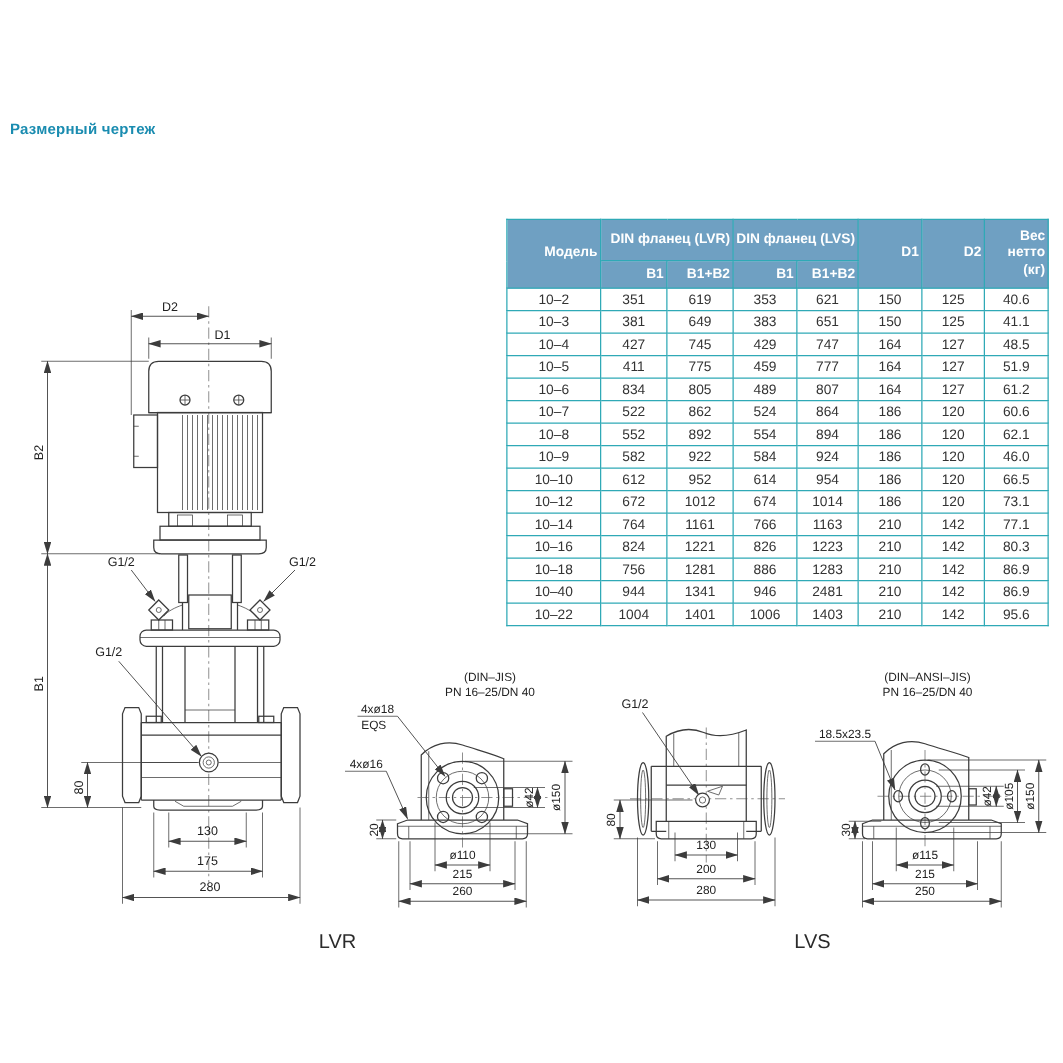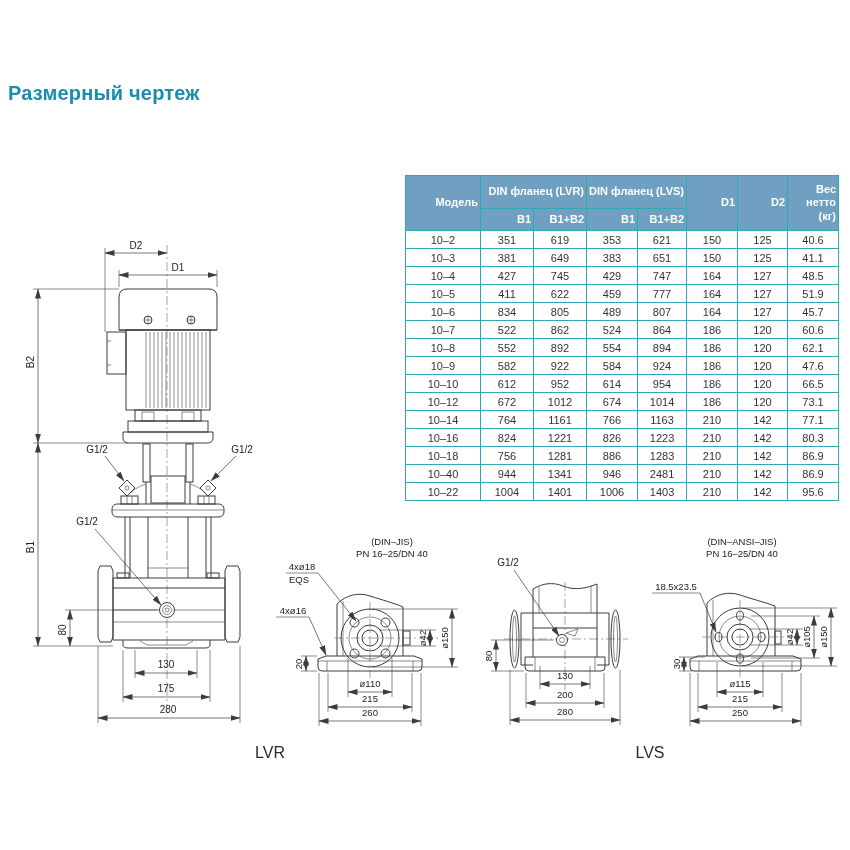--- a/index.html
+++ b/index.html
@@ -1,21 +1,21 @@
 <!DOCTYPE html>
 <html style="--accent: #1a8cb0; --table-header-bg: #6fa0c2; --table-border: #2fa9b6; --drawing-ink: #3c3c3c;"><head>
 <meta charset="utf-8">
 <style>
   :root{
     --accent:#1a8cb0; --table-header-bg:#6fa0c2; --table-border:#2fa9b6; --drawing-ink:#3c3c3c;
   }
   html,body{margin:0;padding:0;}
   body{width:850px;height:850px;position:relative;background:#ffffff;
        font-family:"Liberation Sans",sans-serif;overflow:hidden;}
-  .title{position:absolute;left:8px;top:82px;margin:0;font-size:20px;font-weight:bold;
+  .title{position:absolute;left:8px;top:96px;margin:0;font-size:12px;font-weight:bold;
          color:var(--accent);letter-spacing:.2px;}
   .drawing{position:absolute;left:0;top:0;}
   .ln{stroke:var(--drawing-ink);fill:none;stroke-width:1;}
   .thin{stroke:var(--drawing-ink);fill:none;stroke-width:.6;}
   .dim{stroke:var(--drawing-ink);fill:none;stroke-width:.7;}
   .cl{stroke:#6a6a6a;fill:none;stroke-width:.6;stroke-dasharray:9 3 2 3;}
   .wfill{fill:#ffffff;stroke:var(--drawing-ink);stroke-width:1;}
   text.lbl{font-family:"Liberation Sans",sans-serif;font-size:10px;fill:#222;}
   text.sm{font-family:"Liberation Sans",sans-serif;font-size:9.5px;fill:#222;}
   text.cap{font-family:"Liberation Sans",sans-serif;font-size:16px;fill:#2b2b2b;}
@@ -338,36 +338,36 @@
           <td>745</td>
           <td>429</td>
           <td>747</td>
           <td>164</td>
           <td>127</td>
           <td>48.5</td>
         </tr>
         <tr>
           <td>10–5</td>
           <td>411</td>
-          <td>622</td>
+          <td>775</td>
           <td>459</td>
           <td>777</td>
           <td>164</td>
           <td>127</td>
           <td>51.9</td>
         </tr>
         <tr>
           <td>10–6</td>
           <td>834</td>
           <td>805</td>
           <td>489</td>
           <td>807</td>
           <td>164</td>
           <td>127</td>
-          <td>45.7</td>
+          <td>61.2</td>
         </tr>
         <tr>
           <td>10–7</td>
           <td>522</td>
           <td>862</td>
           <td>524</td>
           <td>864</td>
           <td>186</td>
           <td>120</td>
           <td>60.6</td>
@@ -383,21 +383,21 @@
           <td>62.1</td>
         </tr>
         <tr>
           <td>10–9</td>
           <td>582</td>
           <td>922</td>
           <td>584</td>
           <td>924</td>
           <td>186</td>
           <td>120</td>
-          <td>47.6</td>
+          <td>46.0</td>
         </tr>
         <tr>
           <td>10–10</td>
           <td>612</td>
           <td>952</td>
           <td>614</td>
           <td>954</td>
           <td>186</td>
           <td>120</td>
           <td>66.5</td>

